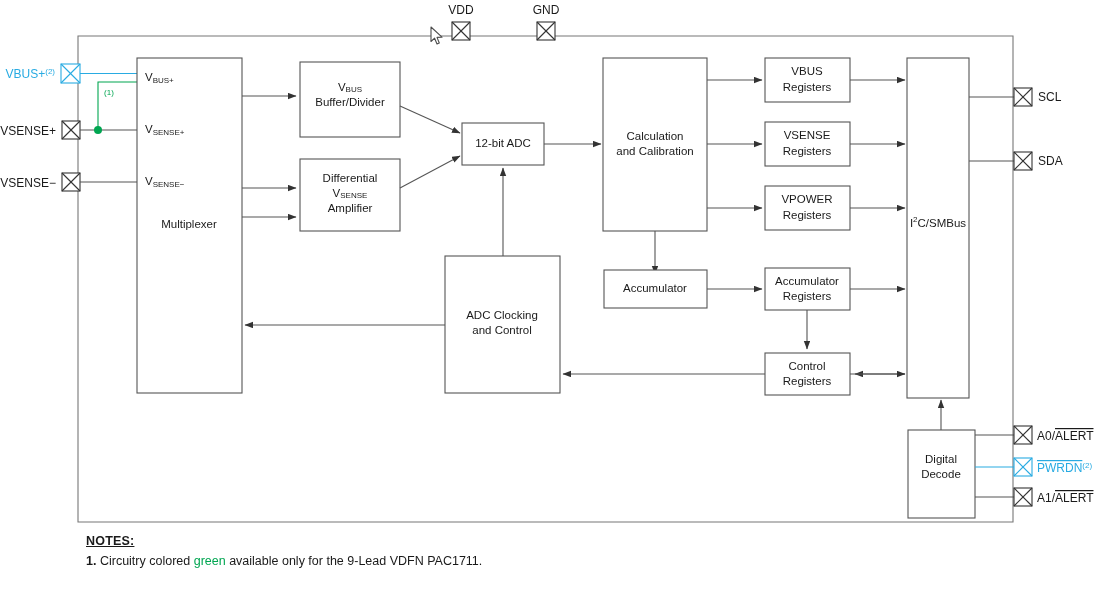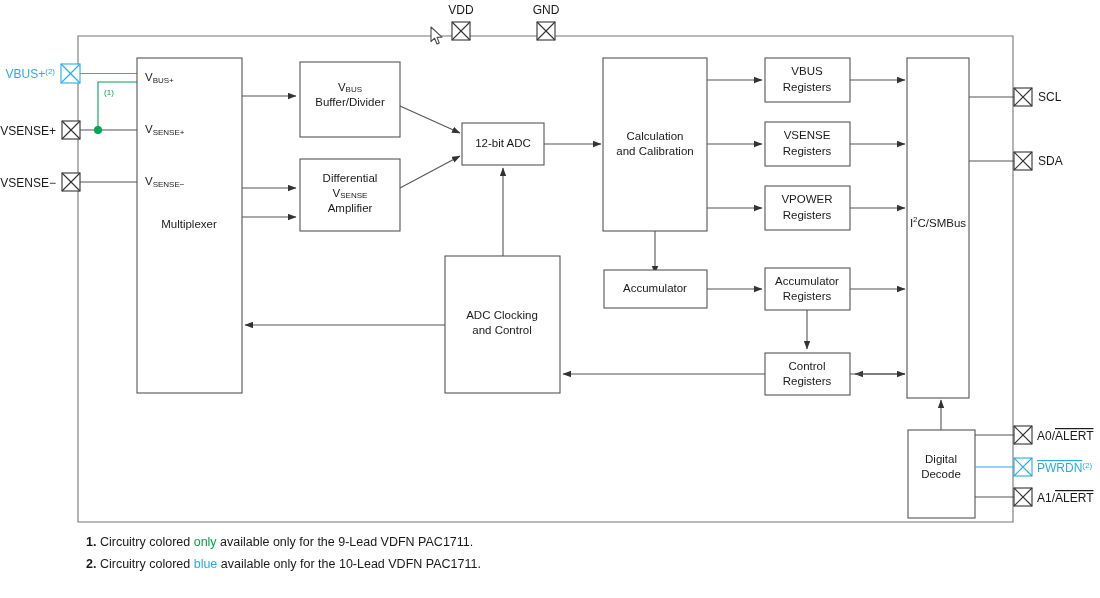--- a/index.html
+++ b/index.html
@@ -238,21 +238,19 @@
     <text class="pintext" x="1037" y="502">
       <tspan>A1/</tspan><tspan text-decoration="overline">ALERT</tspan>
     </text>
   </svg>
 
   <svg id="cursor" viewBox="0 0 14 20">
     <path d="M1,1 L1,15.5 L4.6,12.2 L7,18 L9.3,17 L7,11.4 L12,11.2 Z" fill="#ffffff" stroke="#4d4d4d" stroke-width="1.1" stroke-linejoin="round"></path>
   </svg>
 
   <div id="notes">
+    <div class="notes-title">NOTES:</div>
     <div class="note-line">
-      <b>1.</b><span> Circuitry colored </span><span class="g">only</span><span> available only for the 9-Lead VDFN PAC1711.</span>
-    </div>
-    <div class="note-line">
-      <b>2.</b><span> Circuitry colored </span><span class="b">blue</span><span> available only for the 10-Lead VDFN PAC1711.</span>
+      <b>1.</b><span> Circuitry colored </span><span class="g">green</span><span> available only for the 9-Lead VDFN PAC1711.</span>
     </div>
   </div>
 
 </div>
 
 </body></html>

